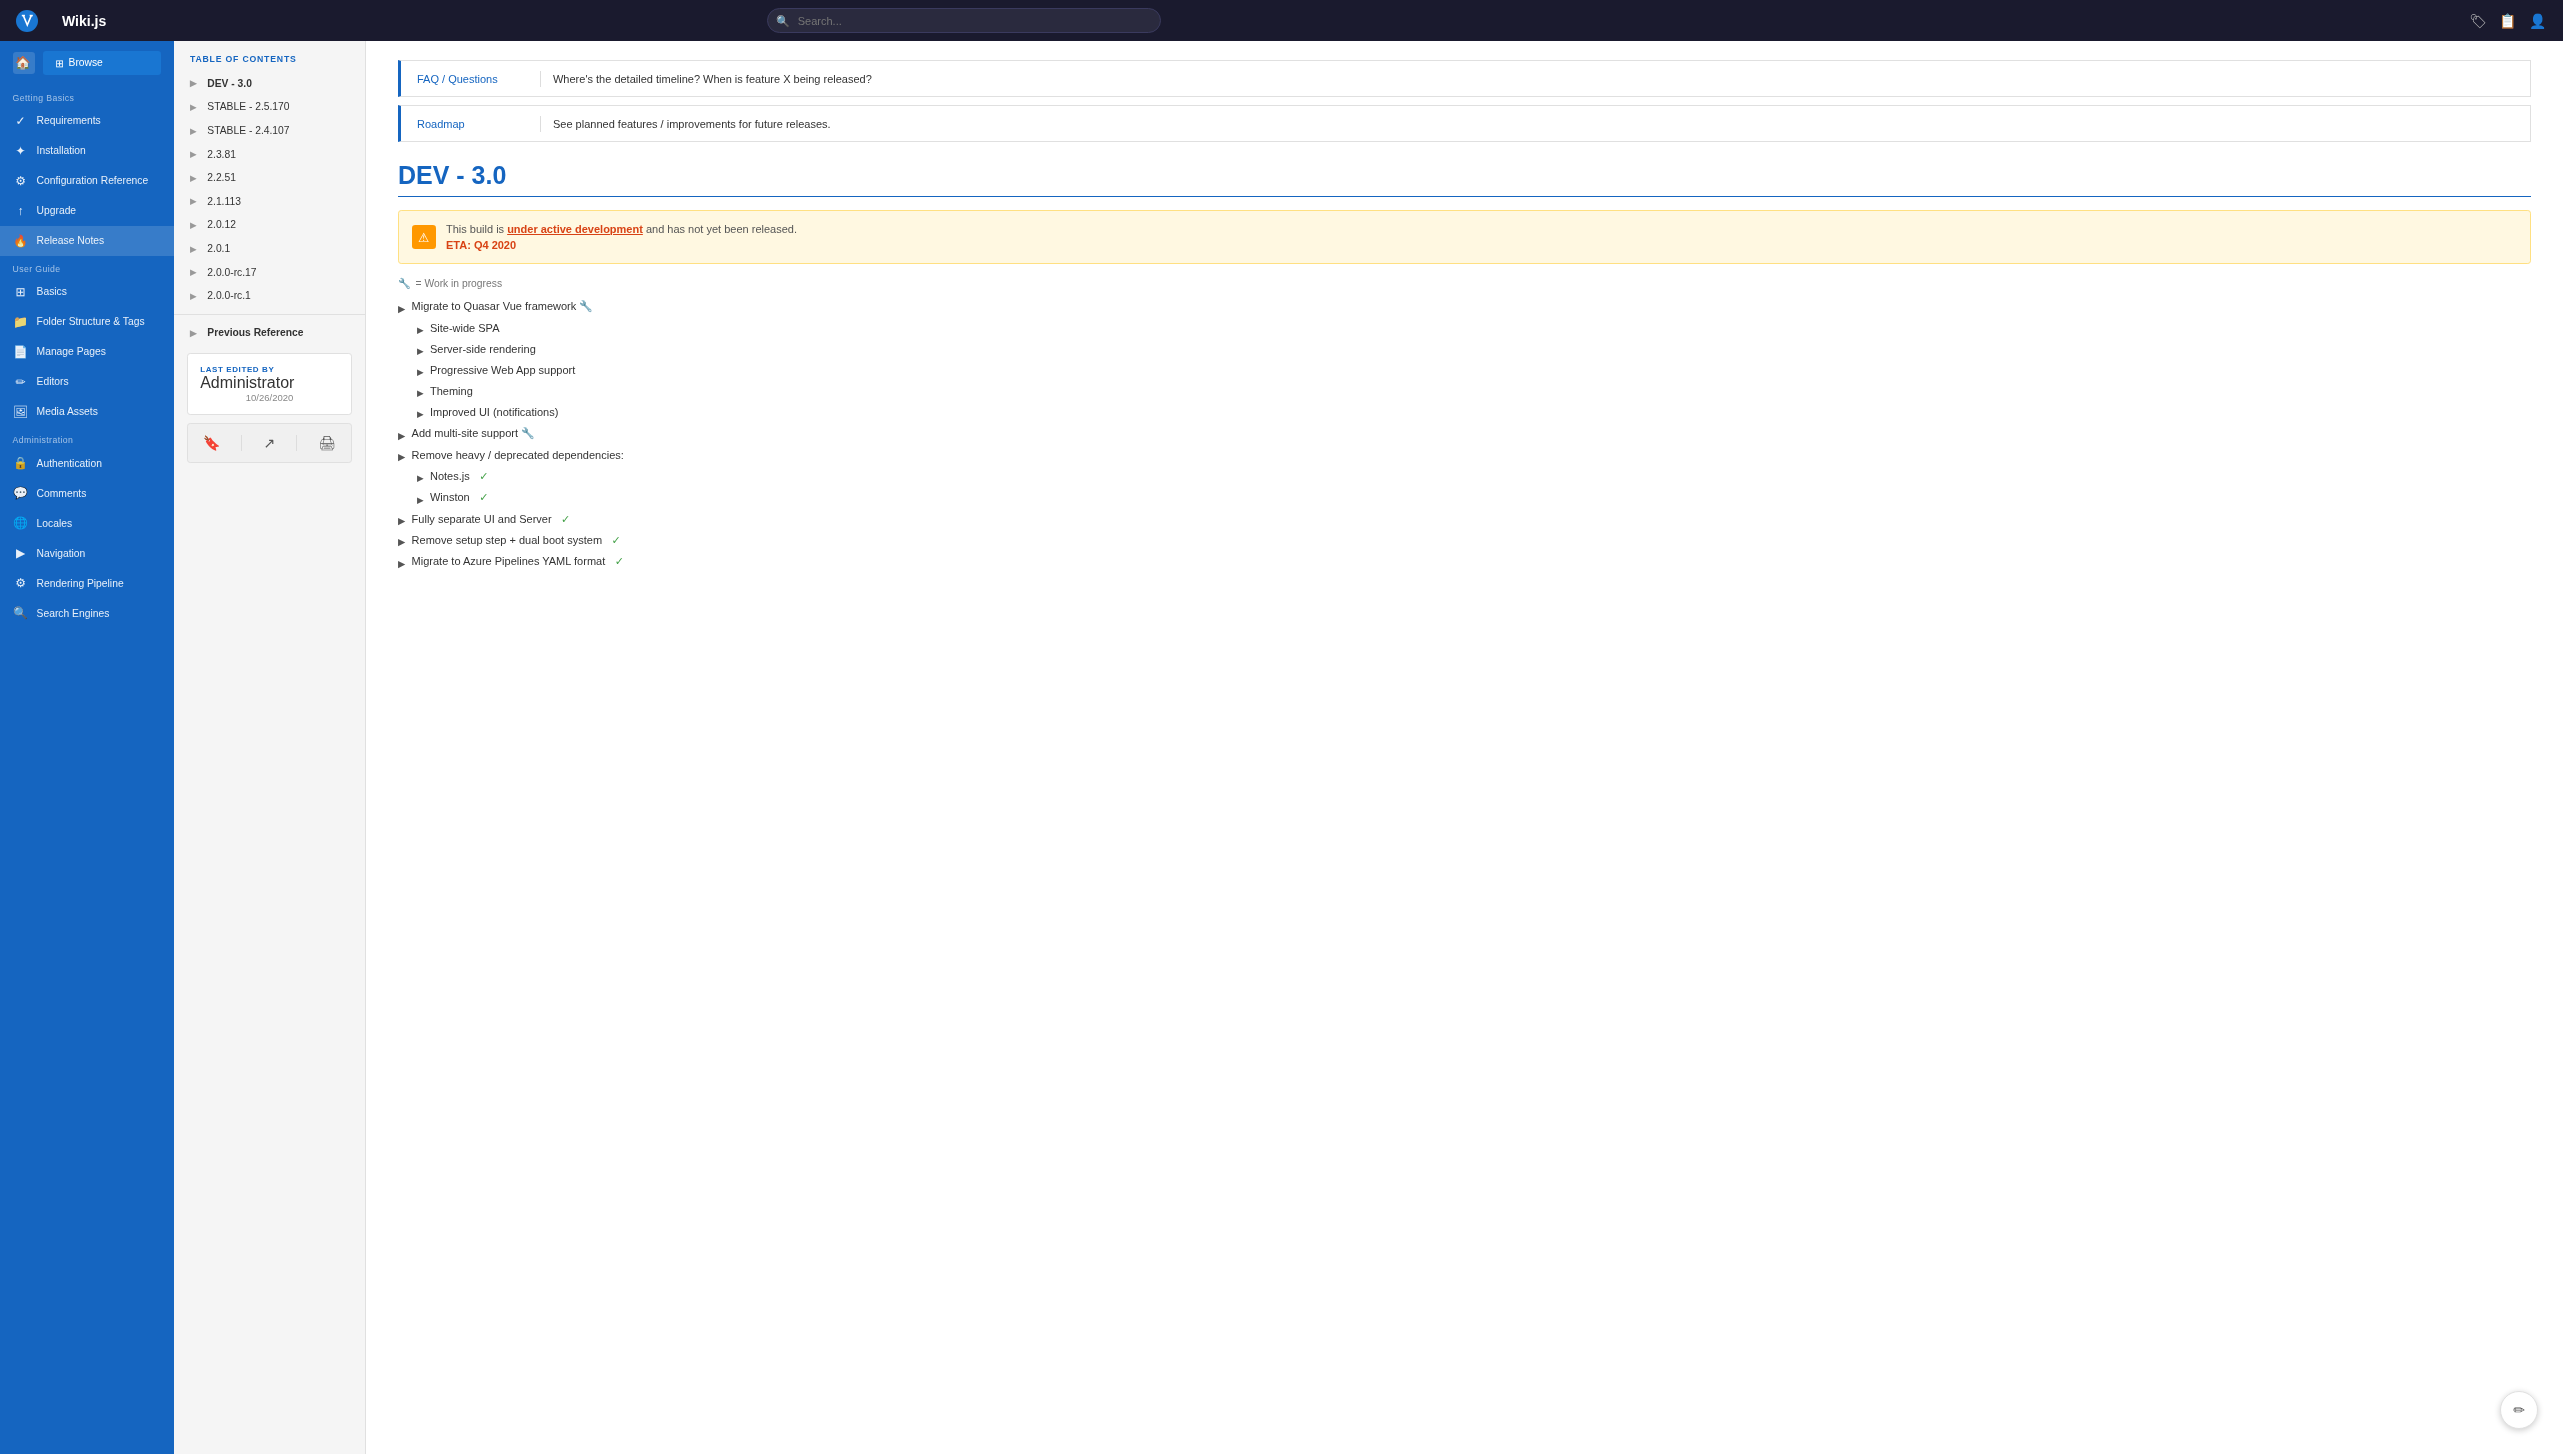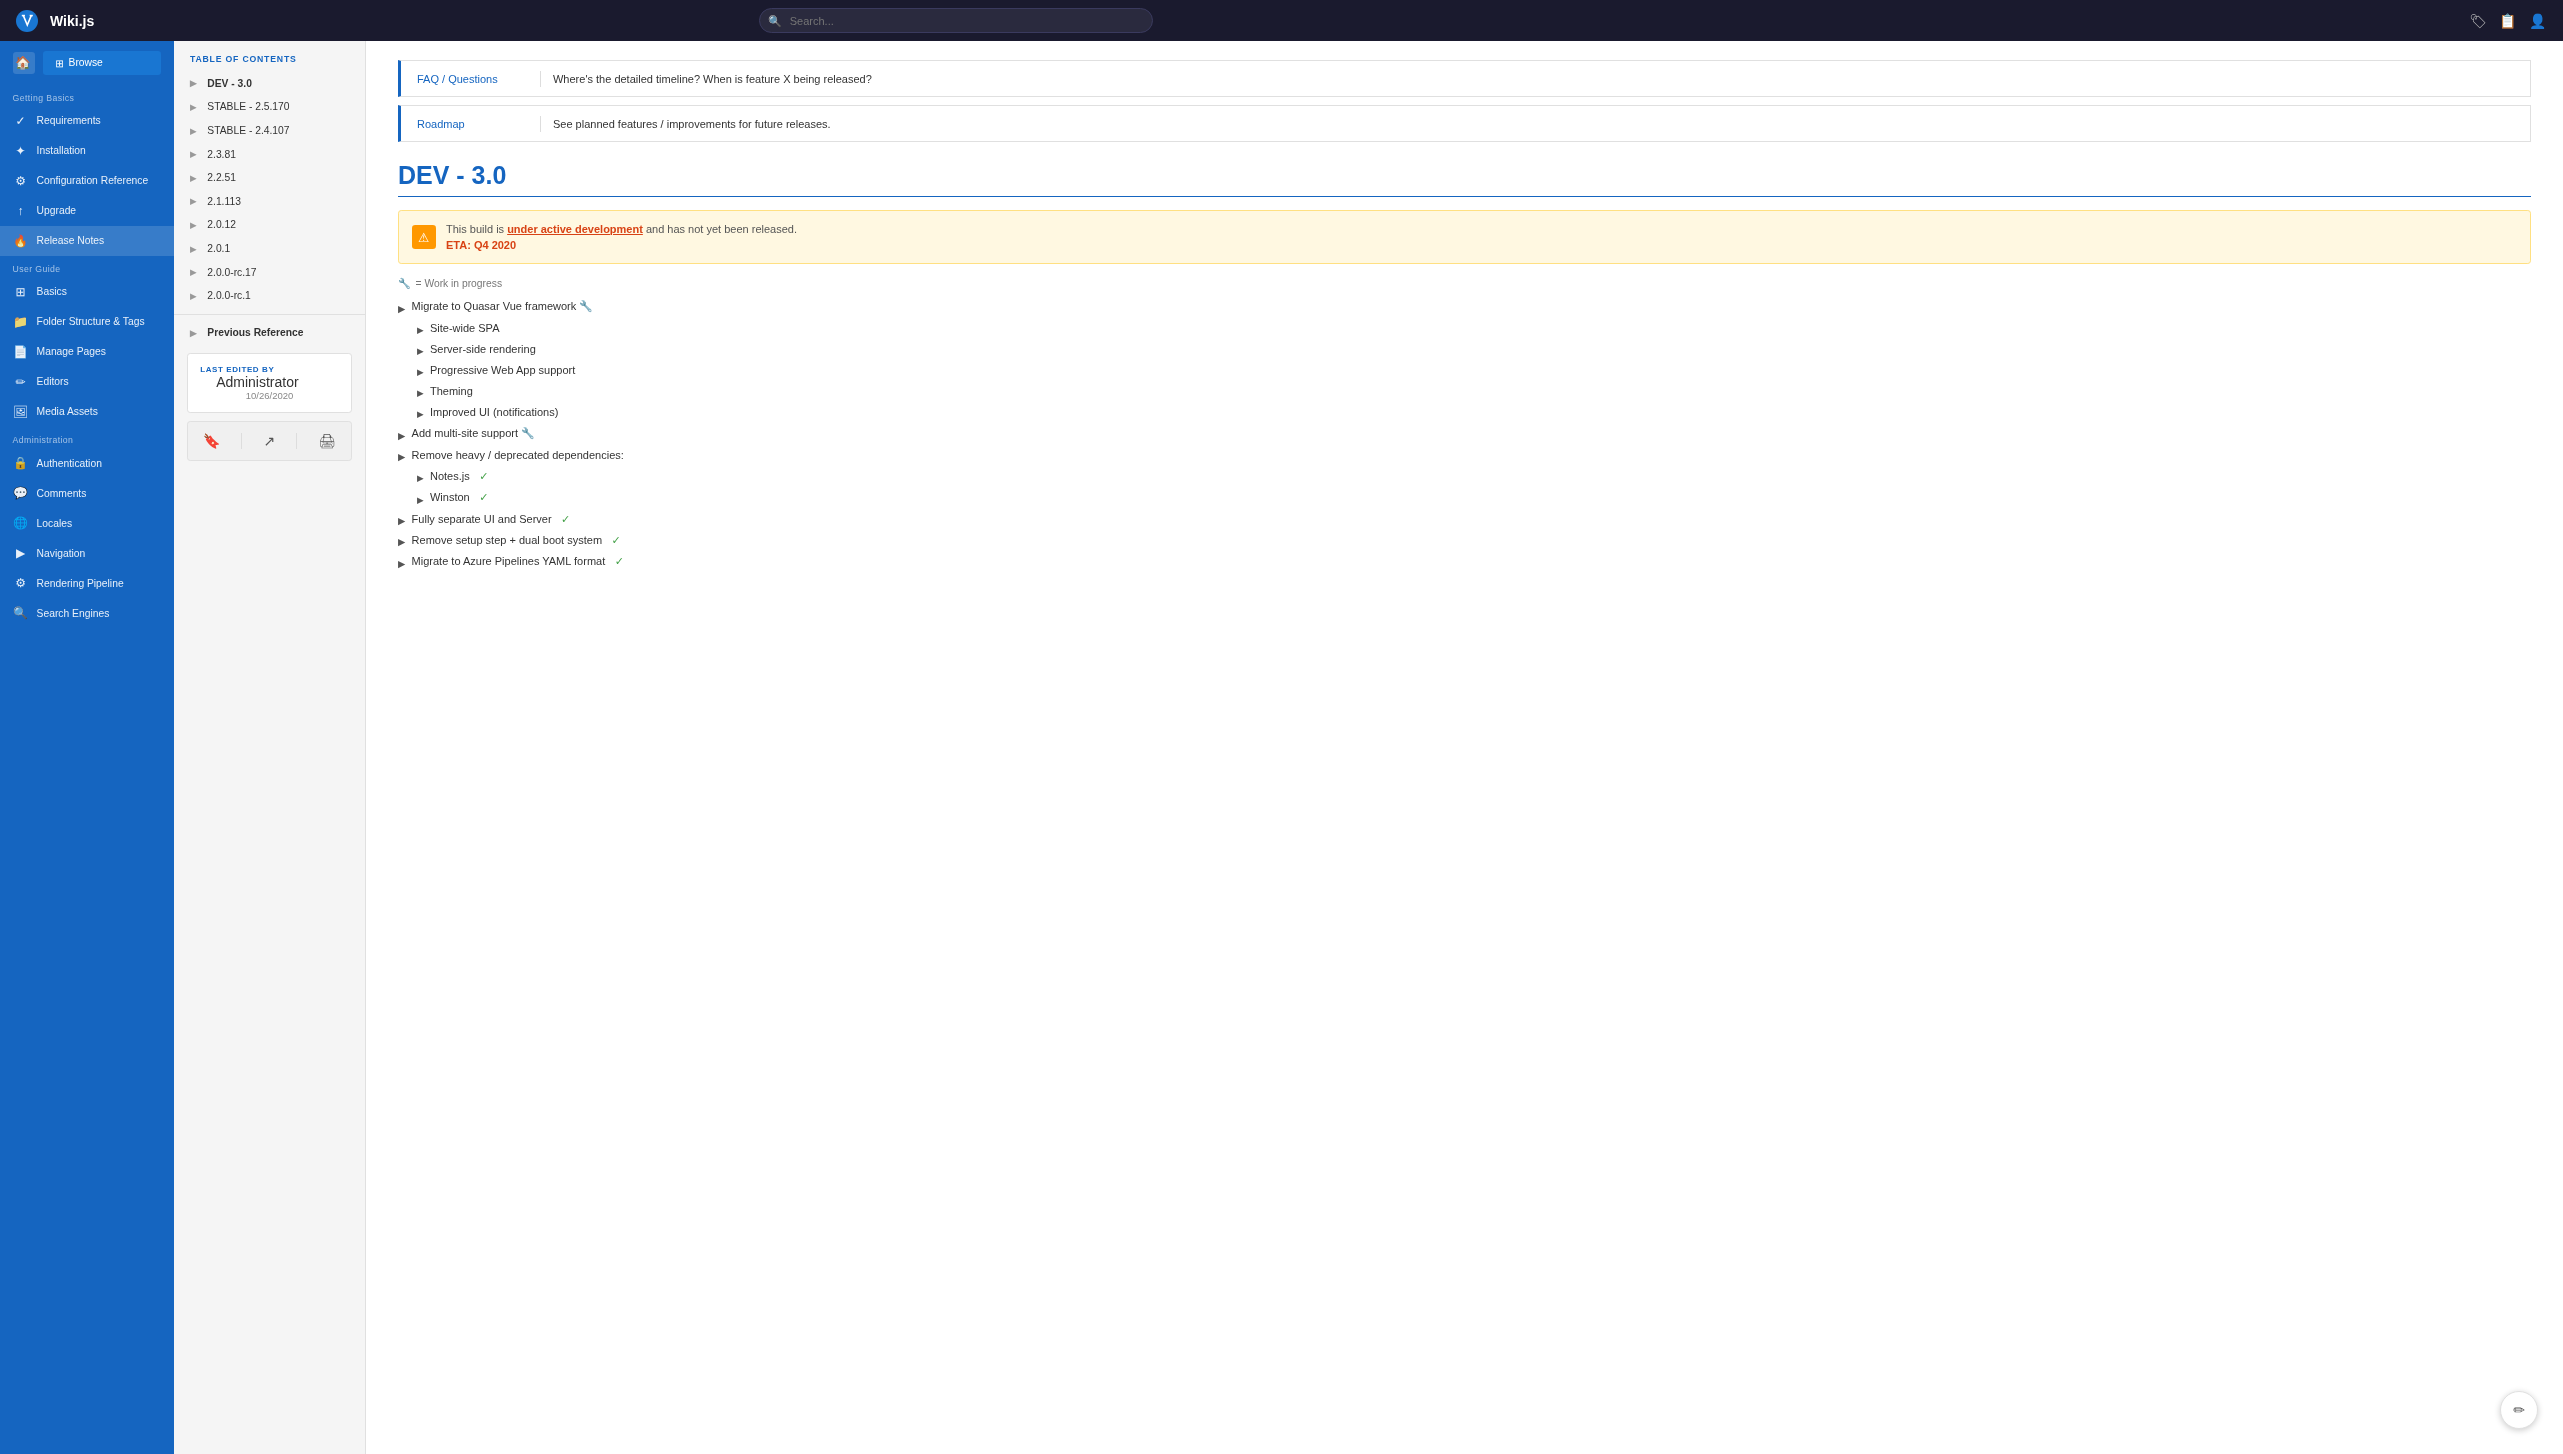--- a/index.html
+++ b/index.html
@@ -11,21 +11,21 @@
       display: flex;
       align-items: center;
       padding: 0 16px;
       height: 41px;
       flex-shrink: 0;
       gap: 12.6px;
     }
     .topnav-logo {
       display: flex;
       align-items: center;
-      gap: 12px;
+      gap: 24px;
       color: #fff;
       font-size: 14px;
       font-weight: 600;
       text-decoration: none;
     }
     .topnav-logo-icon {
       width: 22px; height: 22px;
       background: #1976d2;
       border-radius: 50%;
       display: flex; align-items: center; justify-content: center;
@@ -184,23 +184,22 @@
     }
     .last-edited-label {
       font-size: 8px;
       color: #1565c0;
       font-weight: 700;
       letter-spacing: 0.6px;
       text-transform: uppercase;
       margin-bottom: 0;
     }
     .last-edited-name {
-      font-size: 14px;
+      font-size: 16px;
       color: #333;
-      margin-left: 16px;
     }
     .last-edited-date {
       font-size: 9.5px;
       color: #888;
       text-align: center;
     }
 
     
     .action-bar {
       margin: 8px 12.6px 0;

